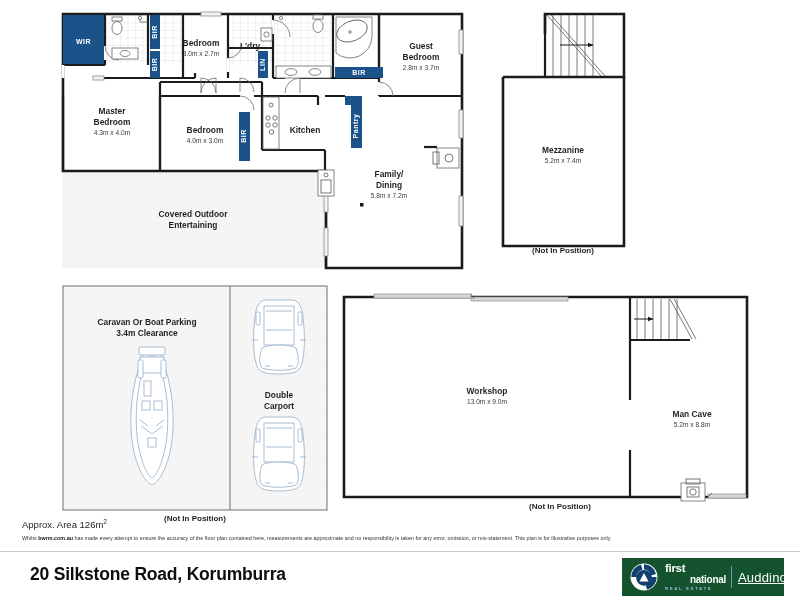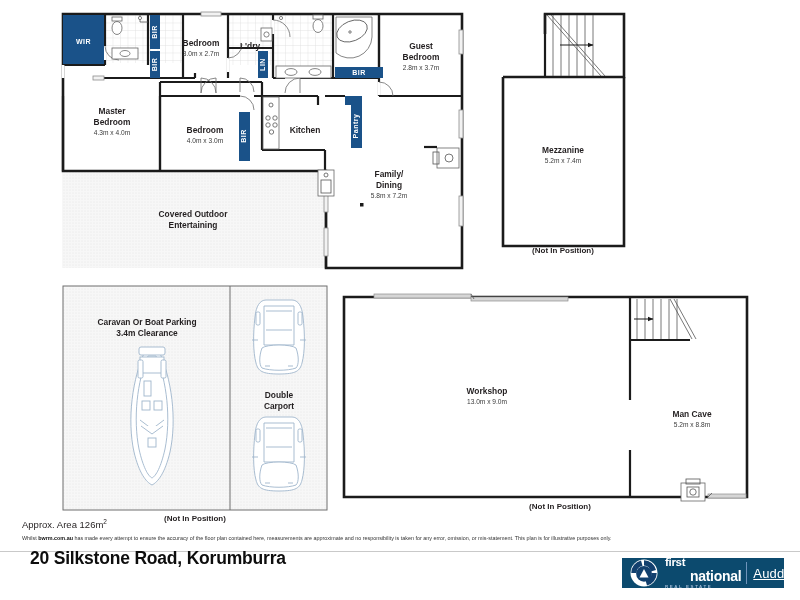--- a/index.html
+++ b/index.html
@@ -85,52 +85,52 @@
     position: absolute;
     left: 0px;
     top: 33px;
     width: 800px;
     height: 1px;
     background: #c9c9c9;
   }
   #address {
     position: absolute;
     left: 30px;
-    top: 30px;
+    top: 46px;
     font-size: 17.5px;
     font-weight: bold;
     letter-spacing: -0.2px;
     color: #0d0d0d;
     white-space: nowrap;
   }
   #logo {
     position: absolute;
     left: 622px;
     top: 40px;
     width: 162px;
-    height: 30px;
-    background: #0c4a6e;
+    height: 38px;
+    background: #14532d;
     display: flex;
     align-items: center;
     padding-left: 7px;
     box-sizing: border-box;
   }
   #logo-mark { width: 30px; height: 30px; flex: 0 0 auto; }
   #logo-words {
     margin-left: 6px;
     display: flex;
     align-items: center;
   }
   .fn-stack { display: flex; flex-direction: column; line-height: 1; }
   .fn-first {
     color: #ffffff; font-size: 11.5px; font-weight: bold;
     letter-spacing: -0.3px;
   }
   .fn-national {
-    color: #ffffff; font-size: 14px; font-weight: bold;
+    color: #ffffff; font-size: 10px; font-weight: bold;
     letter-spacing: -0.3px; margin-top: 1px; padding-left: 25px;
   }
   .fn-re {
     color: #9db8d4; font-size: 4.4px; font-weight: bold;
     letter-spacing: 1.6px; margin-top: 2px;
   }
   .fn-sep {
     width: 1px; height: 22px; background: #6f94bb;
     margin: 0 6px 0 5px;
   }

